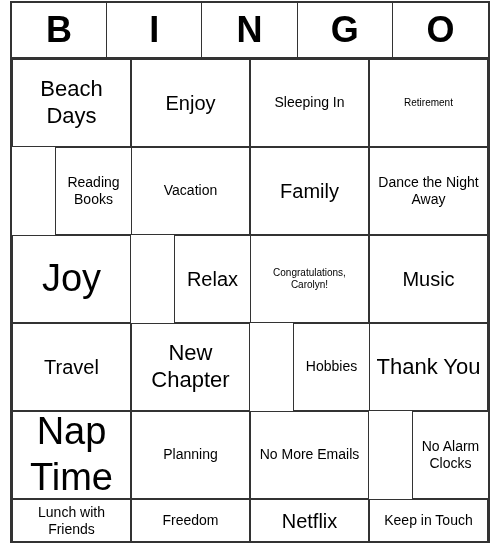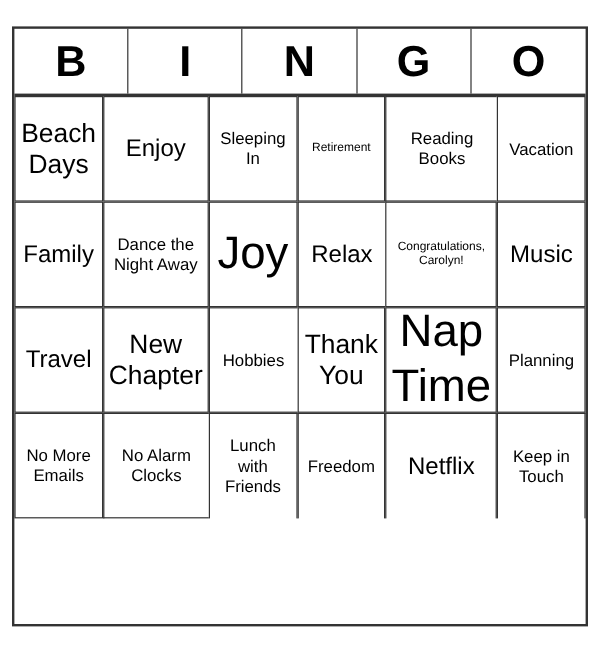--- a/index.html
+++ b/index.html
@@ -27,34 +27,35 @@
       font-size: 36px;
       font-weight: bold;
       padding: 6px 0;
       border-right: 1px solid #333;
     }
     .bingo-header-cell:last-child {
       border-right: none;
     }
     .bingo-grid {
       display: grid;
-      grid-template-columns: repeat(6, 1fr);
+      grid-template-columns: repeat(4, 1fr);
       grid-template-rows: repeat(5, 88px);
     }
     .bingo-cell {
       border: 1px solid #333;
       display: flex;
       align-items: center;
       justify-content: center;
       text-align: center;
       padding: 4px;
       line-height: 1.2;
     }
     .bingo-cell:nth-child(5n) {
       border-right: none;
+      margin-left: 43px;
     }
     .bingo-cell:nth-child(n+21) {
       border-bottom: none;
     }
     .text-small { font-size: 10px; }
     .text-medium { font-size: 14px; }
     .text-large { font-size: 22px; }
     .text-xlarge { font-size: 20px; text-align: right; }
     .text-xxlarge { font-size: 38px; }
   </style>

